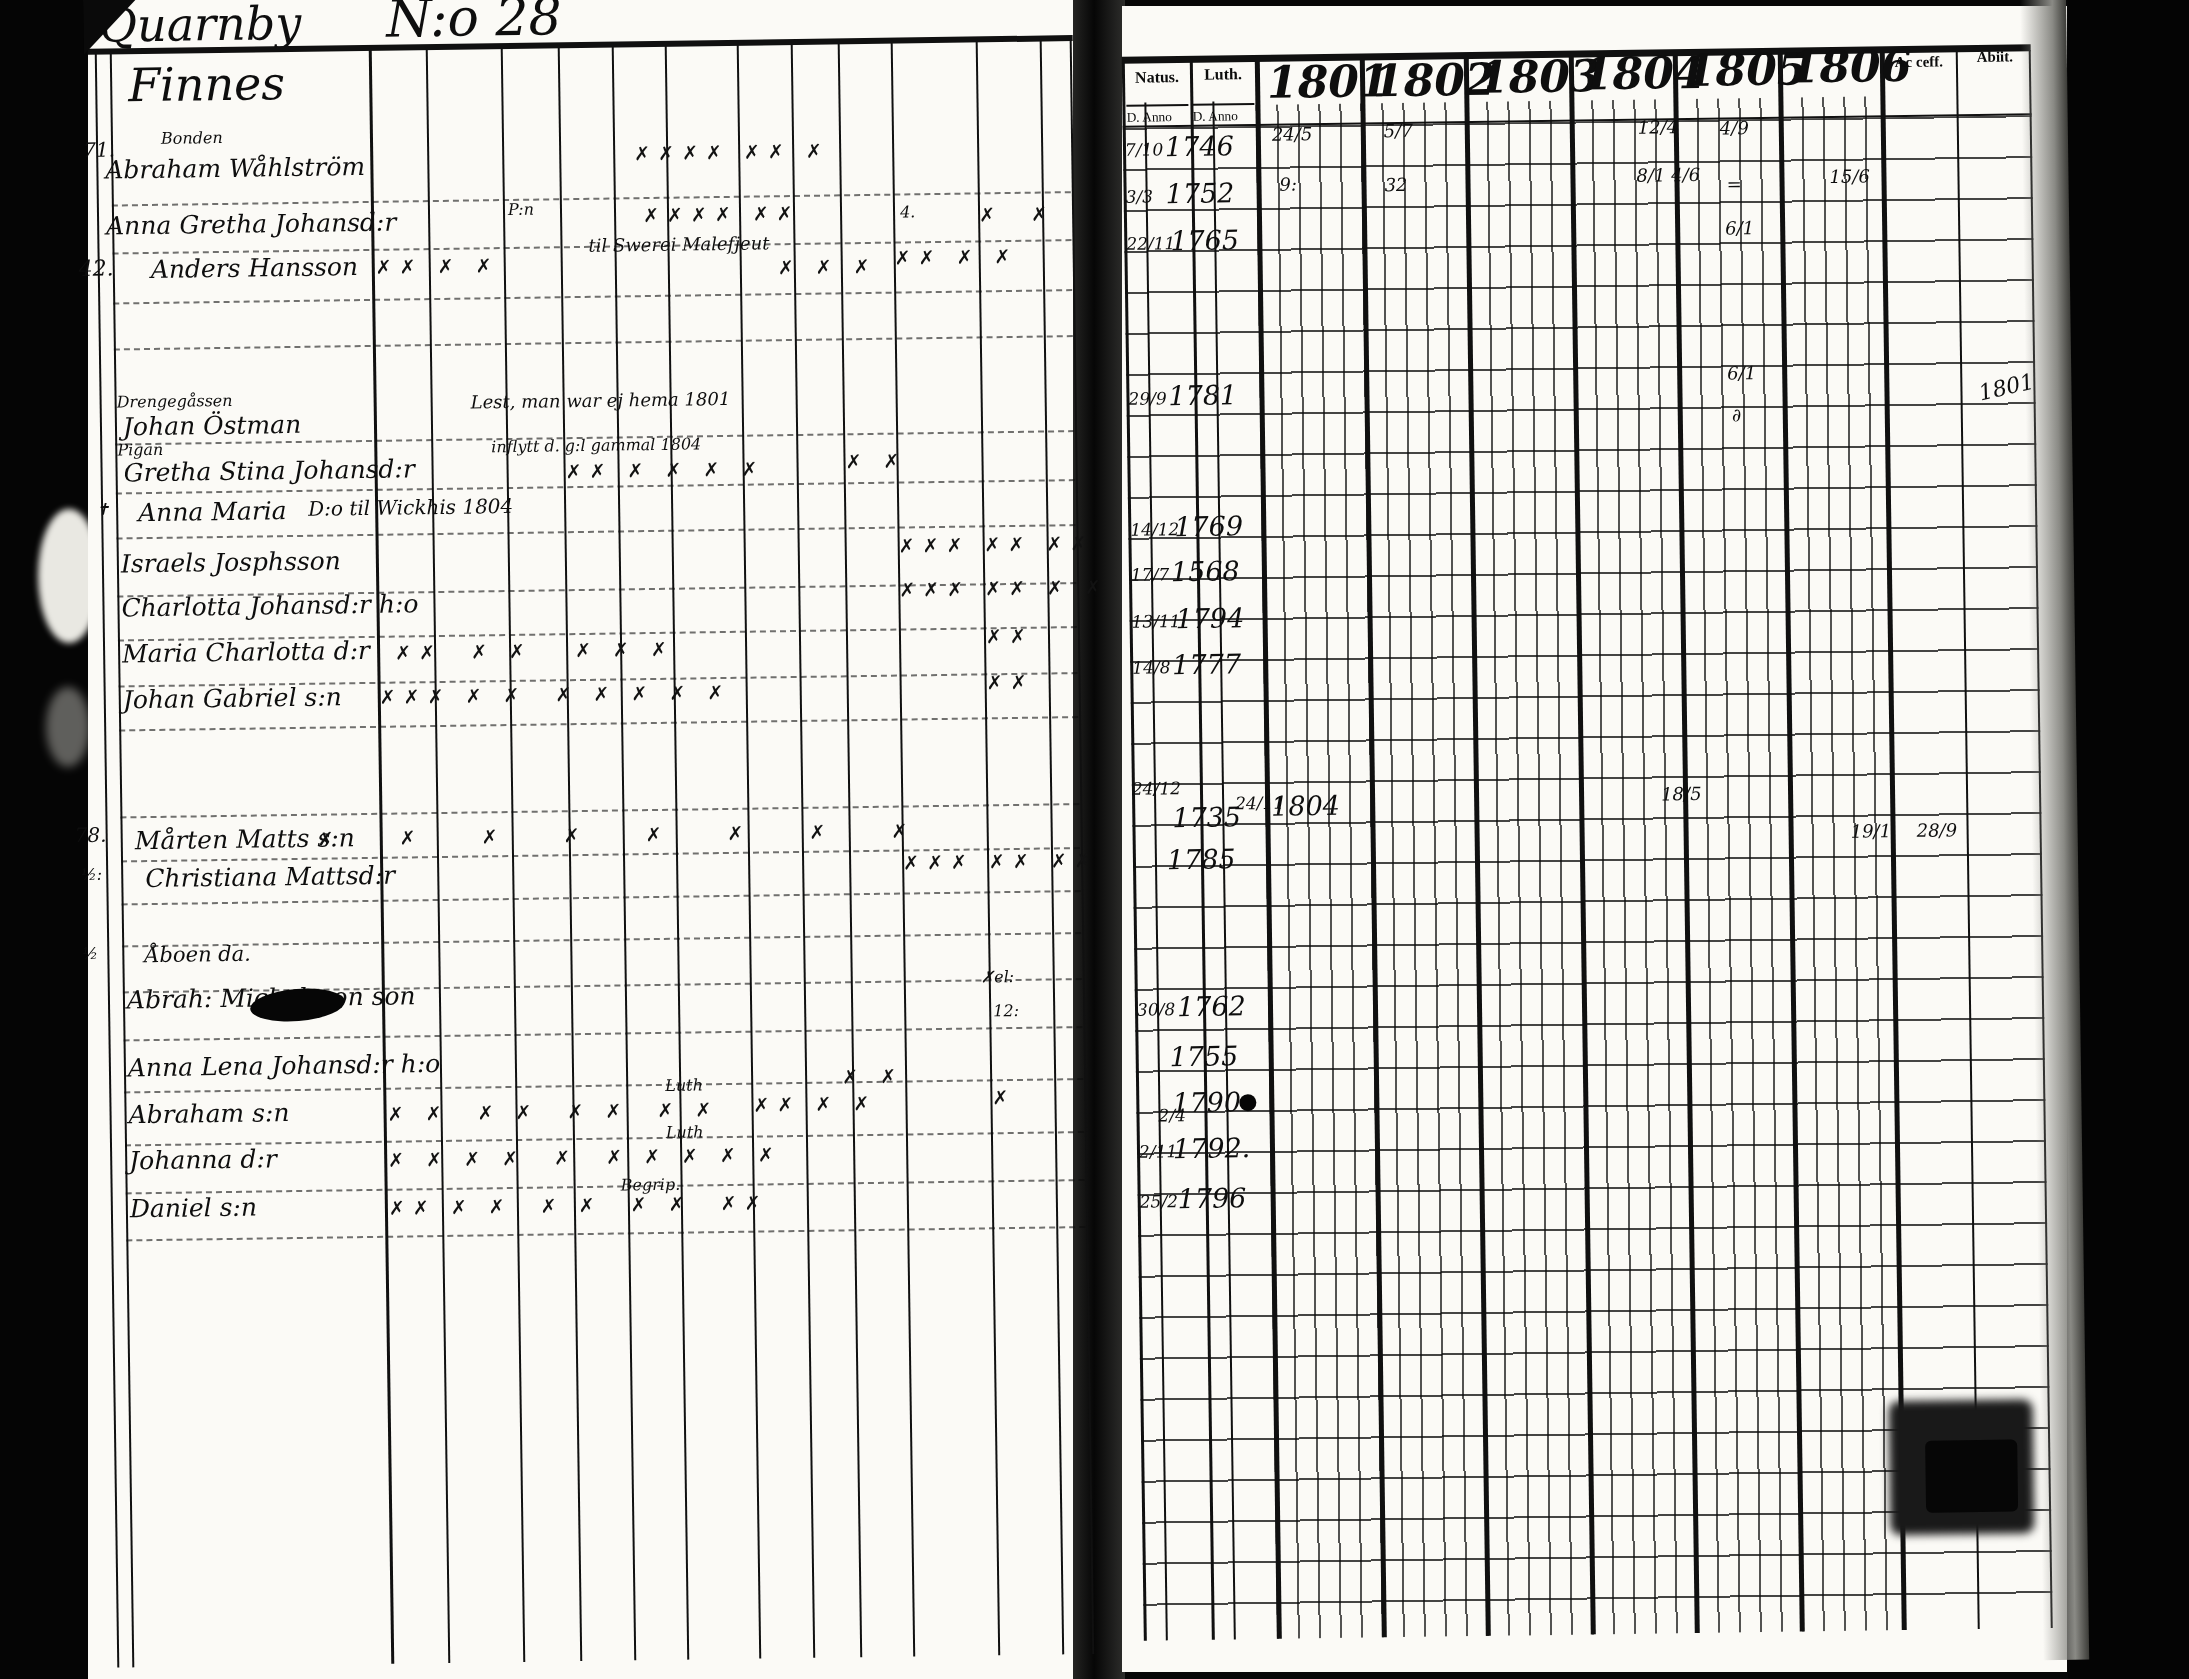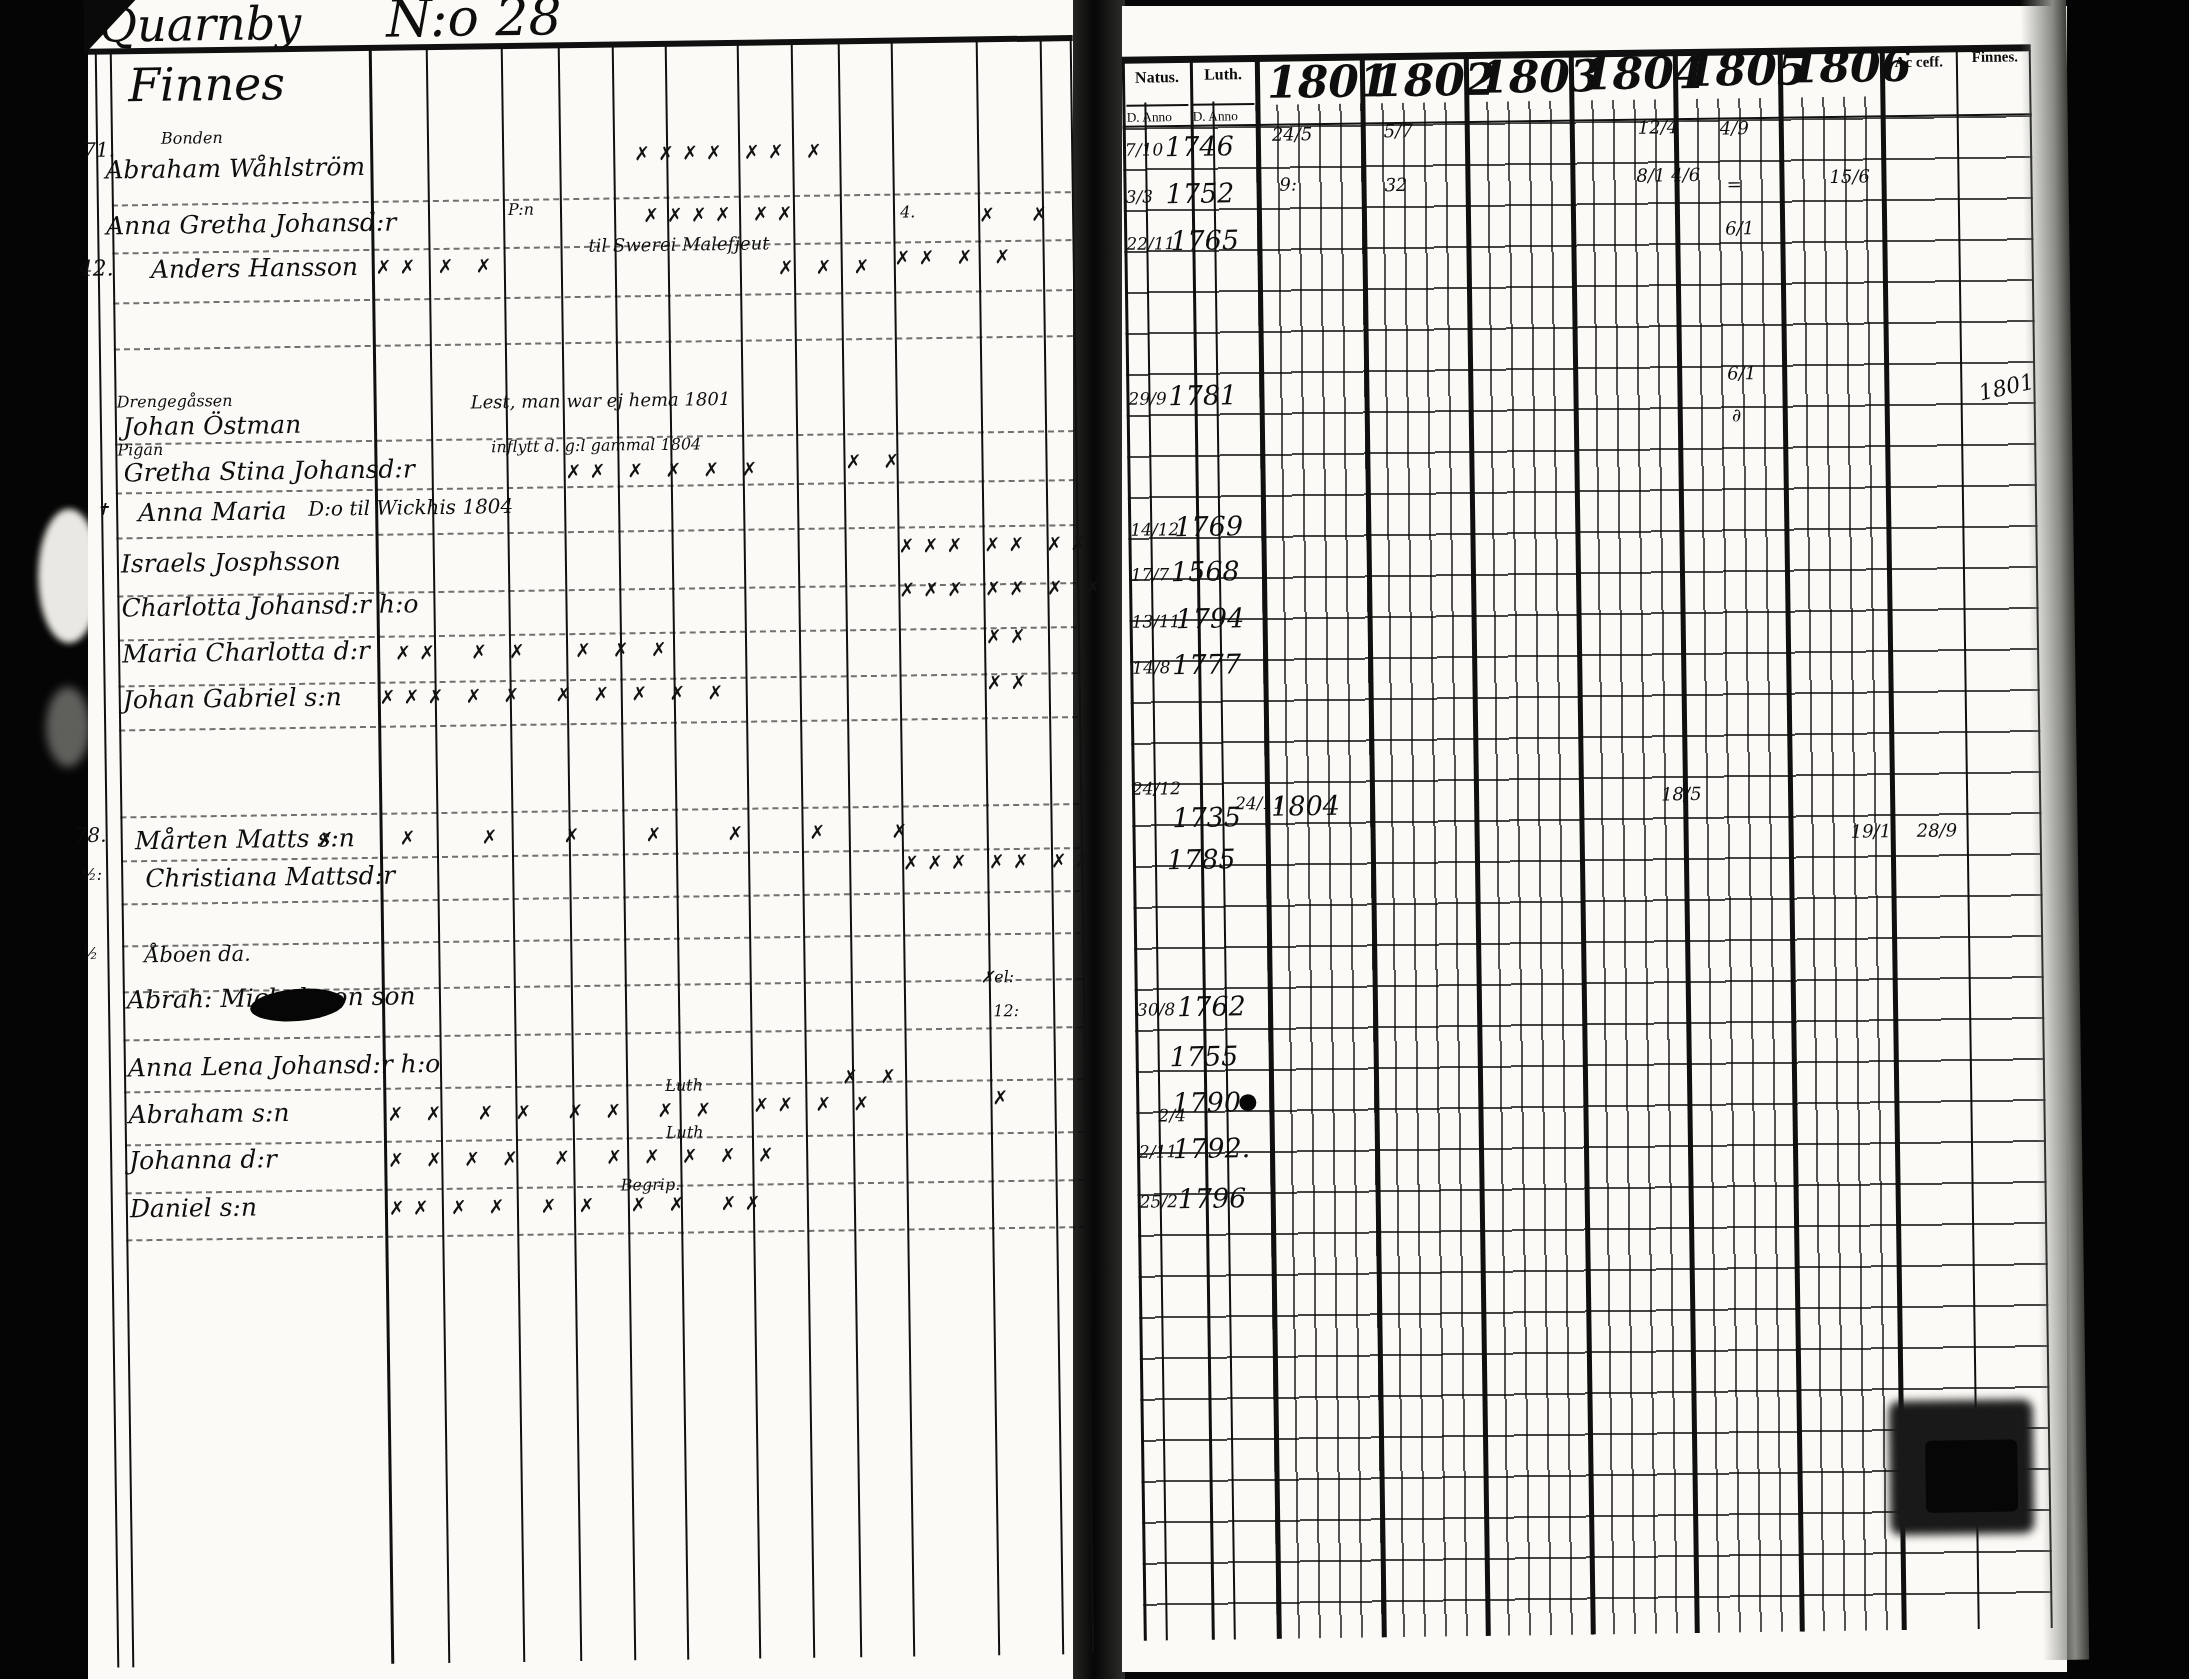--- a/index.html
+++ b/index.html
@@ -233,21 +233,21 @@
       <div class="pr abs" style="left:70px;top:98px;width:62px;font-size:13.4px;border-top:2px solid #111;padding-top:3px;">D. Anno</div>
 
       <div class="hw yr abs" style="left:145px;top:52px;">1801</div>
       <div class="hw yr abs" style="left:251px;top:52px;">1802</div>
       <div class="hw yr abs" style="left:356px;top:50px;">1803</div>
       <div class="hw yr abs" style="left:460px;top:48px;">1804</div>
       <div class="hw yr abs" style="left:563px;top:46px;">1805</div>
       <div class="hw yr abs" style="left:667px;top:44px;">1806</div>
 
       <div class="pr collab abs" style="left:762px;top:58px;width:70px;font-size:15px;">Ac ceff.</div>
-      <div class="pr collab abs" style="left:838px;top:54px;width:70px;font-size:15px;">Finnes.</div>
+      <div class="pr collab abs" style="left:838px;top:54px;width:70px;font-size:15px;">Abiit.</div>
 
       <div class="hw dt abs" style="left:2px;top:133px;">7/10</div>
       <div class="hw dty abs" style="left:42px;top:125px;">1746</div>
       <div class="hw dt abs" style="left:2px;top:180px;">3/3</div>
       <div class="hw dty abs" style="left:42px;top:172px;">1752</div>
       <div class="hw dt abs" style="left:2px;top:227px;">22/11</div>
       <div class="hw dty abs" style="left:46px;top:219px;">1765</div>
       <div class="hw dt abs" style="left:2px;top:382px;">29/9</div>
       <div class="hw dty abs" style="left:42px;top:374px;">1781</div>
       <div class="hw dt abs" style="left:2px;top:513px;">14/12</div>

